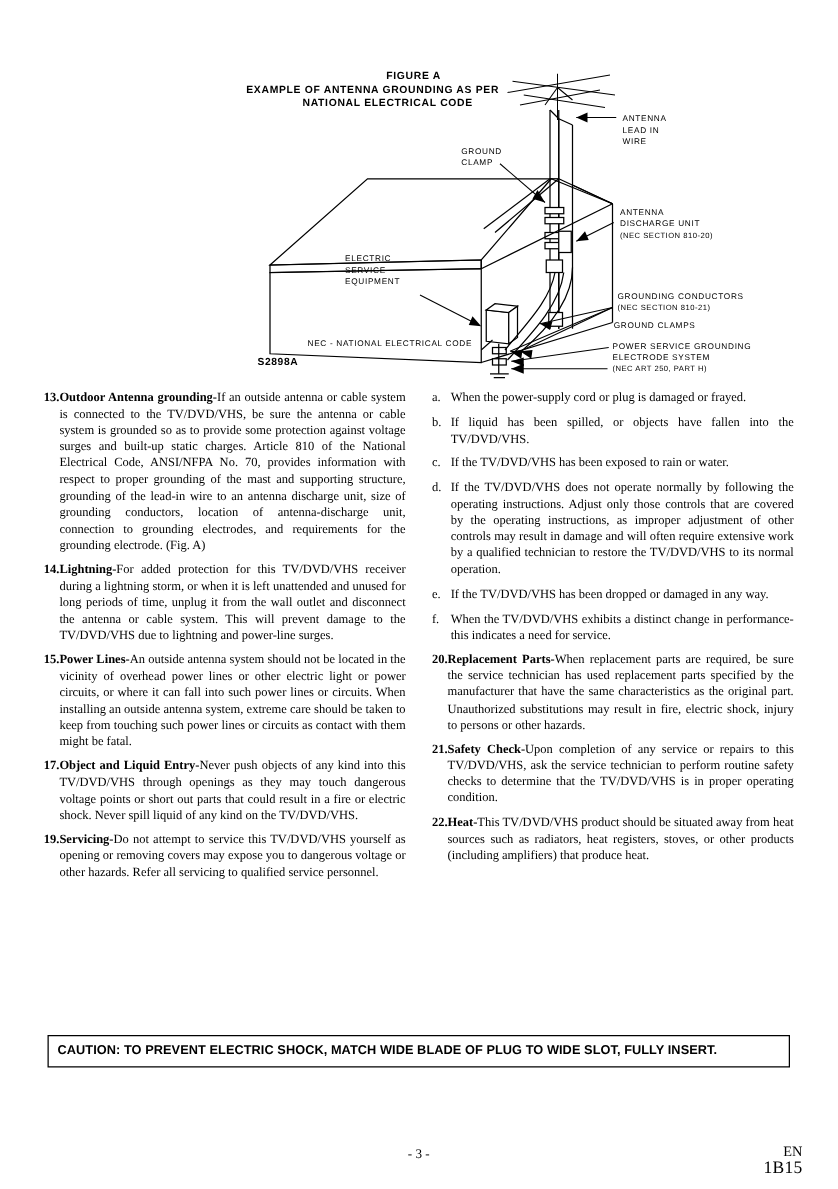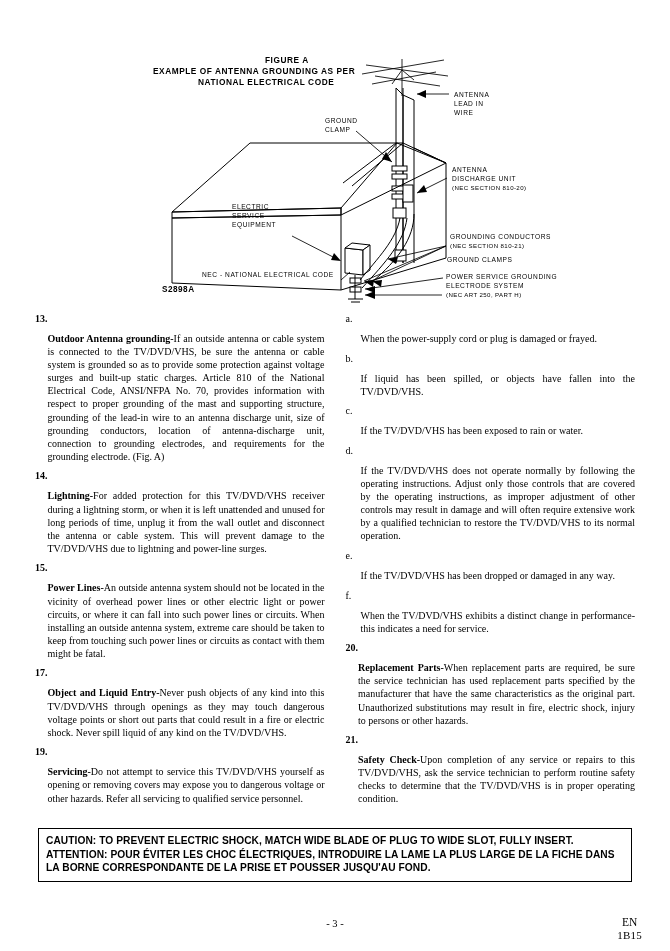--- a/index.html
+++ b/index.html
@@ -15,20 +15,21 @@
     color: #000000;
     overflow: hidden;
   }
 
   
   #figure-area {
     position: absolute;
     left: 0; top: 0;
     width: 670px;
     height: 305px;
+    padding-left: 44px;
   }
   #figure-svg { display: block; }
 
   
   #columns {
     position: absolute;
     left: 35px;
     top: 312px;
     width: 600px;
     display: flex;
@@ -51,21 +52,20 @@
   }
   .item.letter .num {
     font-weight: normal;
     width: 15px;
   }
   .item .body {
     flex: 1 1 auto;
     text-align: justify;
     text-justify: inter-word;
     hyphens: manual;
-    margin-top: 20px;
   }
   .item .lead {
     font-weight: bold;
   }
 
   
   #caution-box {
     position: absolute;
     left: 38px;
     top: 828px;
@@ -88,29 +88,29 @@
     top: 918px;
     width: 670px;
     text-align: center;
     font-size: 10.5px;
     font-family: "Liberation Serif", serif;
   }
   #footer-right {
     position: absolute;
     right: 28px;
     top: 916px;
-    text-align: center;
+    text-align: right;
     line-height: 12.5px;
   }
   #footer-right .lang {
     font-size: 11.5px;
     font-family: "Liberation Serif", serif;
   }
   #footer-right .code {
-    font-size: 11px;
+    font-size: 14px;
     font-family: "Liberation Serif", serif;
     letter-spacing: 0.2px;
   }
 
   
   .fig-title {
     font-family: "Liberation Sans", sans-serif;
     font-weight: bold;
     font-size: 8.3px;
     letter-spacing: 0.55px;
@@ -328,25 +328,28 @@
         <span class="body"><span>When the TV/DVD/VHS exhibits a distinct change in performance-this indicates a need for service.</span></span>
       </div>
       <div class="item">
         <span class="num">20.</span>
         <span class="body"><span class="lead">Replacement Parts-</span><span>When replacement parts are required, be sure the service technician has used replacement parts specified by the manufacturer that have the same characteristics as the original part. Unauthorized substitutions may result in fire, electric shock, injury to persons or other hazards.</span></span>
       </div>
       <div class="item">
         <span class="num">21.</span>
         <span class="body"><span class="lead">Safety Check-</span><span>Upon completion of any service or repairs to this TV/DVD/VHS, ask the service technician to perform routine safety checks to determine that the TV/DVD/VHS is in proper operating condition.</span></span>
       </div>
+      <div class="item">
+        <span class="num">22.</span>
+        <span class="body"><span class="lead">Heat-</span><span>This TV/DVD/VHS product should be situated away from heat sources such as radiators, heat registers, stoves, or other products (including amplifiers) that produce heat.</span></span>
+      </div>
     </div>
 </div>
 
 <div id="caution-box">
   <p>CAUTION: TO PREVENT ELECTRIC SHOCK, MATCH WIDE BLADE OF PLUG TO WIDE SLOT, FULLY INSERT.</p>
-  <p>ATTENTION: POUR ÉVITER LES CHOC ÉLECTRIQUES, INTRODUIRE LA LAME LA PLUS LARGE DE LA FICHE DANS LA BORNE CORRESPONDANTE DE LA PRISE ET POUSSER JUSQU'AU FOND.</p>
 </div>
 
 <div id="footer-page">- 3 -</div>
 <div id="footer-right">
   <div class="lang">EN</div>
   <div class="code">1B15</div>
 </div>
 
 </body></html>

